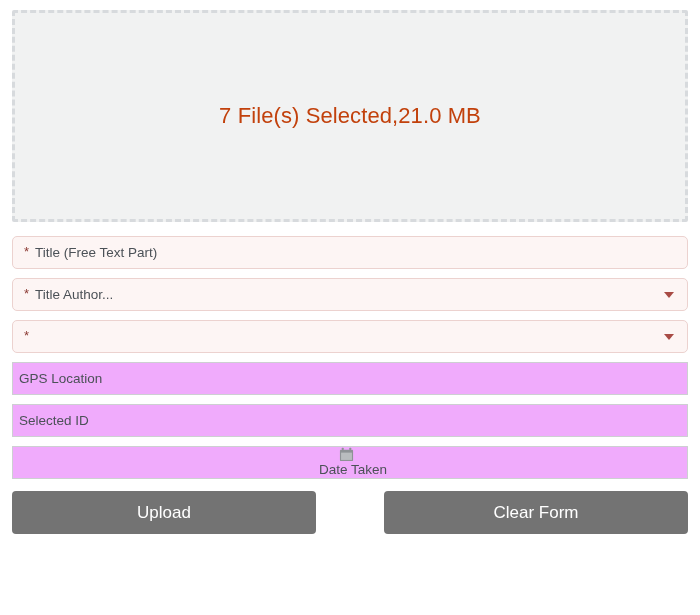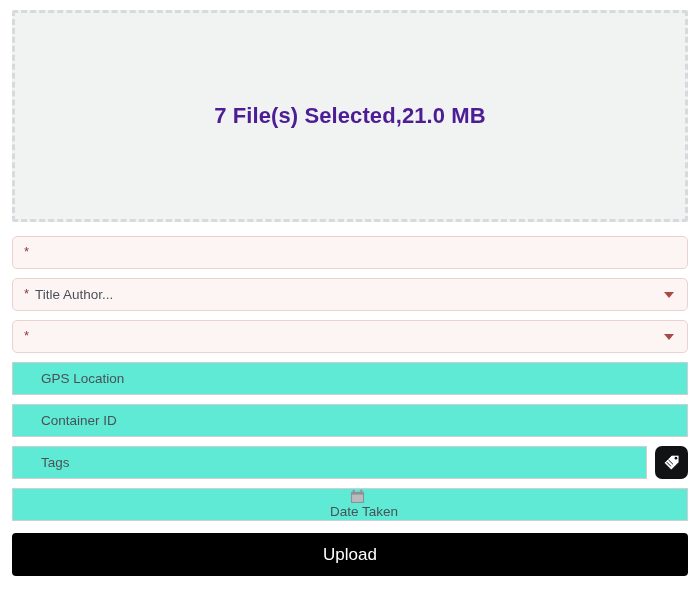--- a/index.html
+++ b/index.html
@@ -30,22 +30,22 @@
     border: 3px dashed #d7dadd;
     border-radius: 2px;
     display: flex;
     align-items: center;
     justify-content: center;
     box-sizing: border-box;
     margin-bottom: 14px;
   }
   .dropzone-text {
     font-size: 22px;
-    font-weight: bold;
-    color: #4c1d95;
+    font-weight: normal;
+    color: #c2410c;
     letter-spacing: 0.1px;
     user-select: none;
   }
 
   
   .field {
     position: relative;
     box-sizing: border-box;
     height: 33px;
     display: flex;
@@ -54,24 +54,24 @@
   }
 
   .field.required {
     background: #fdf5f4;
     border: 1px solid #ecd2cf;
     border-radius: 5px;
     padding-left: 11px;
   }
 
   .field.plain {
-    background: #5eead4;
+    background: #f0abfc;
     border: 1px solid #cdcfd2;
     border-radius: 0;
-    padding-left: 28px;
+    padding-left: 6px;
   }
 
   .field-label {
     font-size: 13.5px;
     color: #4b5157;
     white-space: nowrap;
   }
 
   .req-star {
     color: #8b3a33;
@@ -135,21 +135,21 @@
 
   
   .button-row {
     display: flex;
     margin-top: 12px;
     gap: 68px;
   }
   .btn {
     flex: 1;
     height: 43px;
-    background: #000000;
+    background: #737373;
     border: none;
     border-radius: 4px;
     color: #ffffff;
     font-size: 17px;
     font-family: "Liberation Sans", sans-serif;
     cursor: pointer;
     display: flex;
     align-items: center;
     justify-content: center;
     user-select: none;
@@ -159,65 +159,53 @@
 <body>
 
 <div class="app">
 
   <div class="dropzone">
     <div class="dropzone-text">7 File(s) Selected,21.0 MB</div>
   </div>
 
   <div class="field required">
     <span class="req-star">*</span>
+    <span class="field-label">Title (Free Text Part)</span>
   </div>
 
   <div class="field required">
     <span class="req-star">*</span>
     <span class="field-label">Title Author...</span>
     <span class="caret"></span>
   </div>
 
   <div class="field required">
     <span class="req-star">*</span>
     <span class="caret"></span>
   </div>
 
   <div class="field plain">
     <span class="field-label">GPS Location</span>
   </div>
 
   <div class="field plain">
-    <span class="field-label">Container ID</span>
-  </div>
-
-  <div class="tags-row">
-    <div class="field plain">
-      <span class="field-label">Tags</span>
-    </div>
-    <div class="tag-button">
-      <span>
-        <svg width="21" height="21" viewBox="0 0 24 24" fill="none">
-          <path d="M3.6 12.4 L12.4 3.6 L20.6 3.6 L20.6 11.8 L11.8 20.6 Z" fill="#ffffff" stroke="#111214" stroke-width="1"></path>
-          <circle cx="17.1" cy="7.1" r="1.55" fill="#111214"></circle>
-          <path d="M6.6 11.6 L11.1 16.1 M8.9 9.3 L13.4 13.8" stroke="#111214" stroke-width="1.1" stroke-linecap="round"></path>
-        </svg>
-      </span>
-    </div>
-  </div>
+    <span class="field-label">Selected ID</span>
+  </div>
+
 
   <div class="field plain date-field">
     <span class="cal-icon">
       <svg width="15" height="15" viewBox="0 0 16 16">
         <rect x="1" y="3" width="14" height="12" rx="1" fill="#8e9296"></rect>
         <rect x="2.2" y="6" width="11.6" height="7.8" fill="#b9bcbf"></rect>
         <rect x="3" y="0.8" width="2" height="3" rx="0.6" fill="#8e9296"></rect>
         <rect x="11" y="0.8" width="2" height="3" rx="0.6" fill="#8e9296"></rect>
       </svg>
     </span>
     <span class="field-label">Date Taken</span>
   </div>
 
   <div class="button-row">
     <button class="btn">Upload</button>
+    <button class="btn">Clear Form</button>
   </div>
 
 </div>
 
 </body></html>

